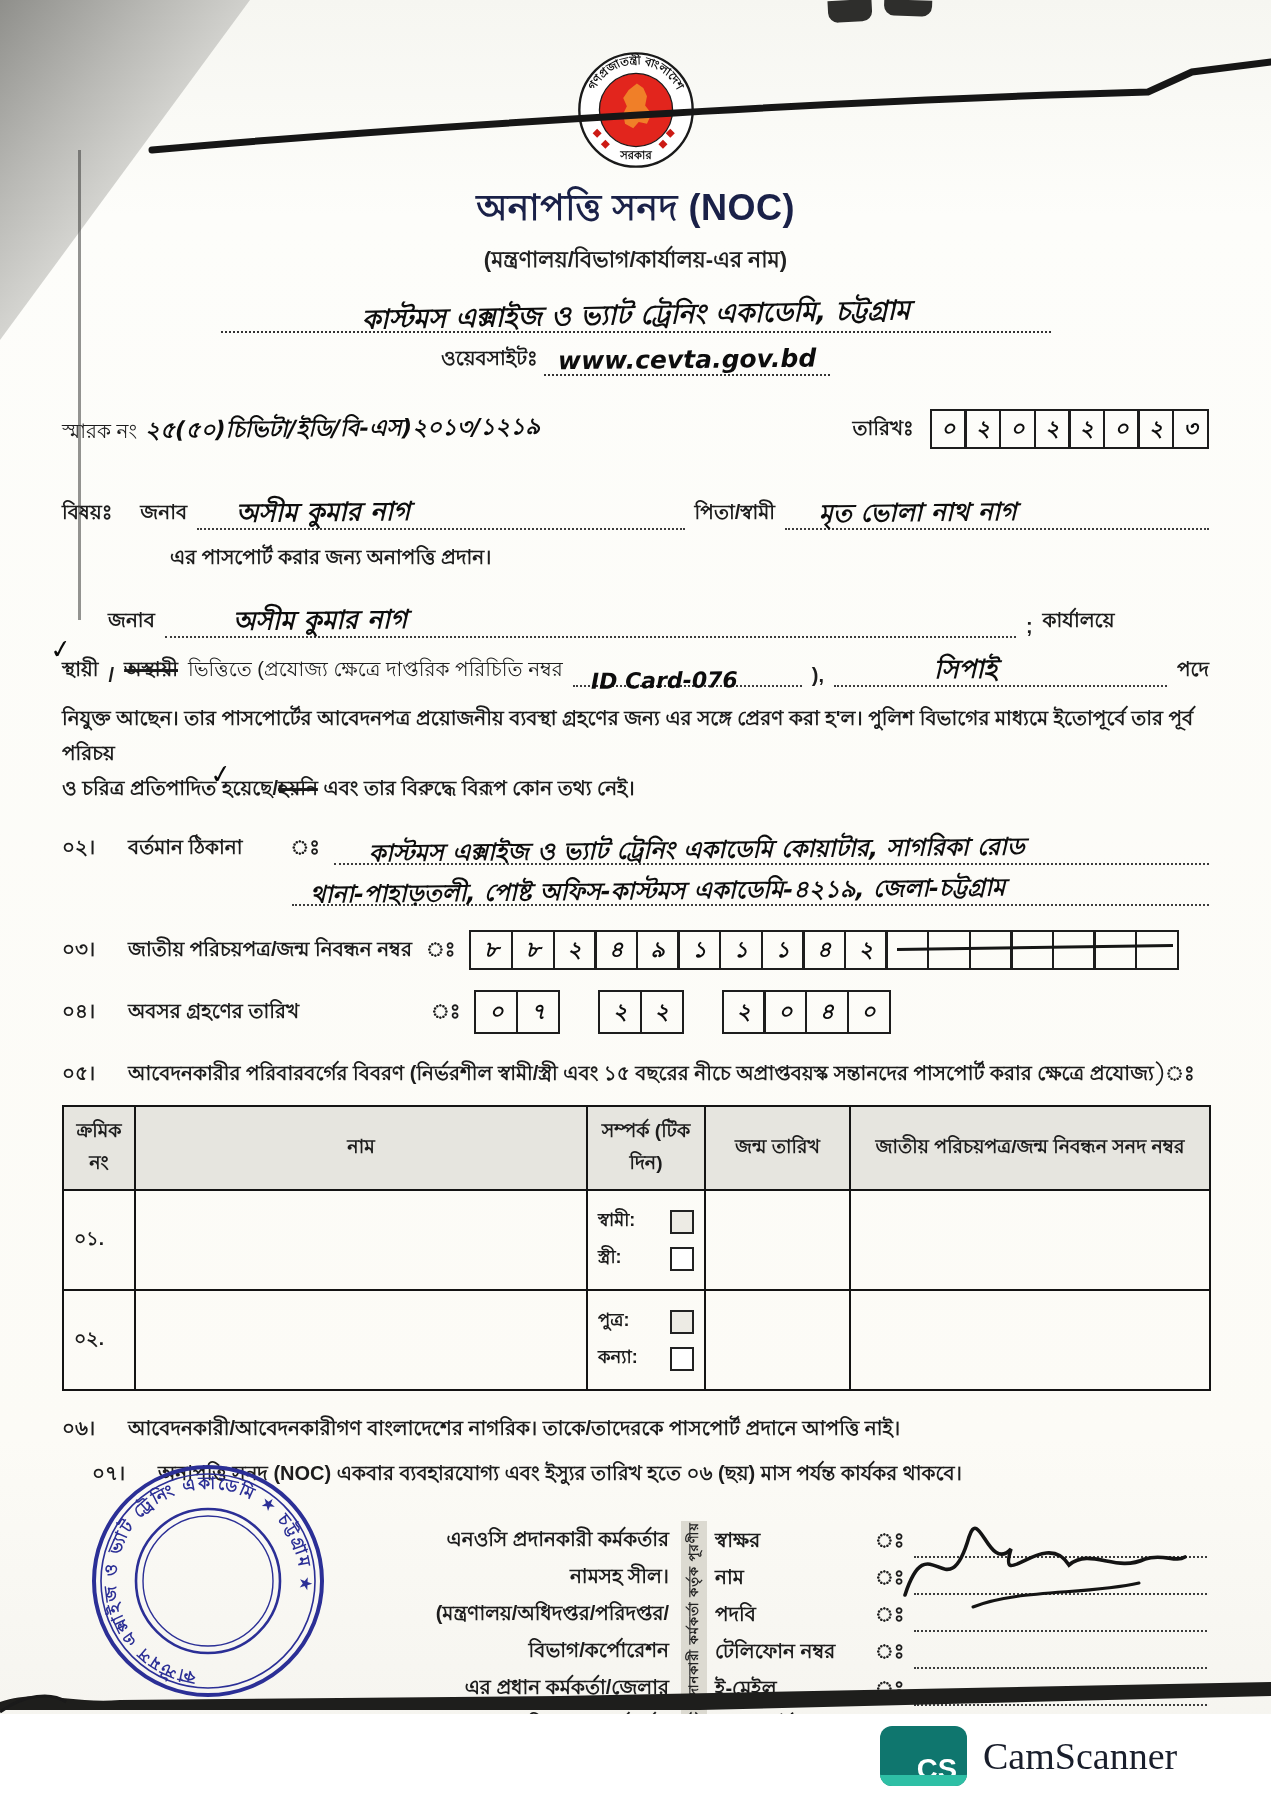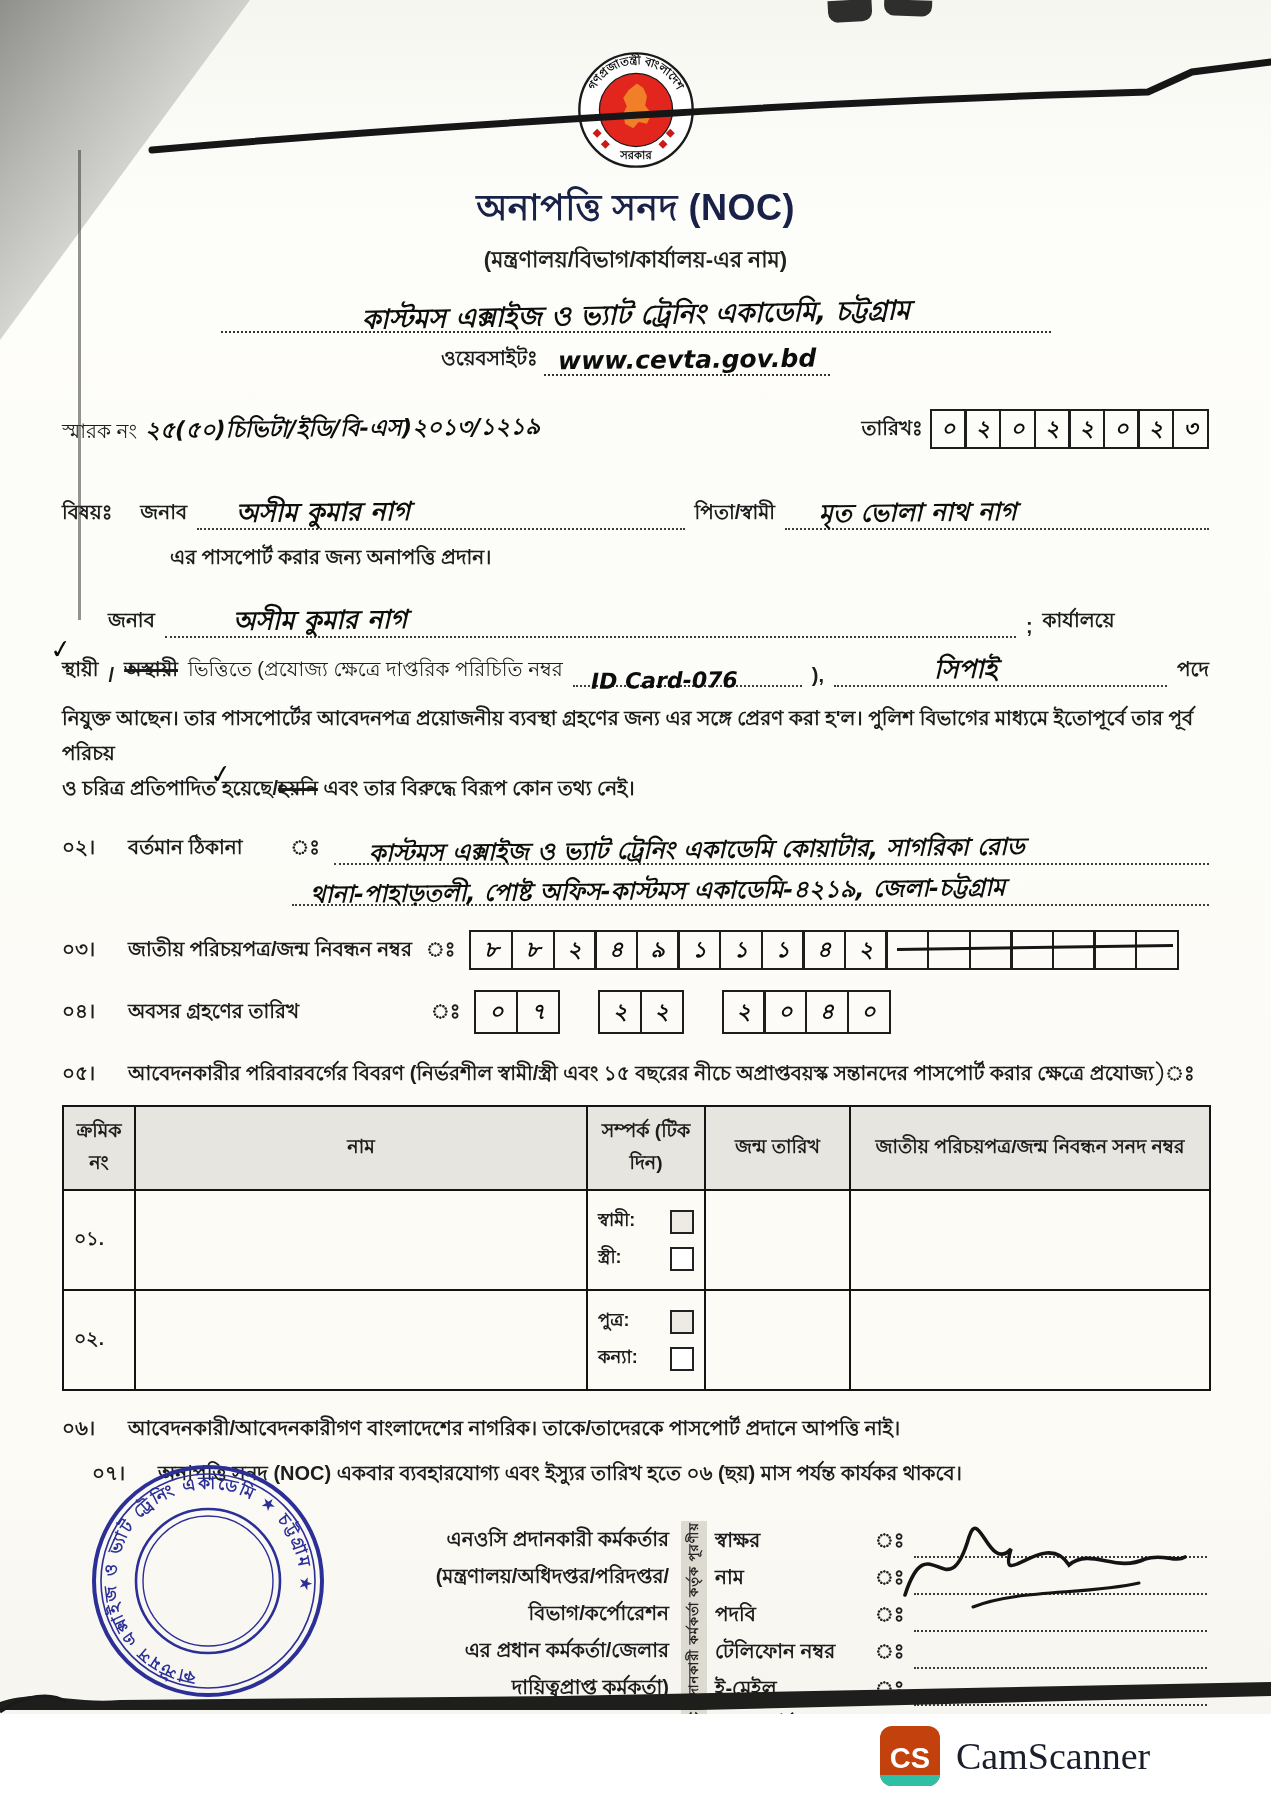--- a/index.html
+++ b/index.html
@@ -87,22 +87,22 @@
   .stamp-text .o1{font-size:17px;font-weight:700;margin-top:6px;}
   .stamp-text .o2{font-size:17px;font-weight:700;margin-top:2px;}
   .round-stamp{position:absolute;left:20px;top:-66px;z-index:2;}
 
   
   .recipient{margin-top:10px;font-size:21px;font-weight:700;line-height:34px;}
 
   
   .cs-strip{position:absolute;left:0;bottom:0;width:1271px;height:84px;background:#ffffff;z-index:4;
     display:flex;align-items:center;}
-  .cs-logo{margin-left:880px;width:60px;height:60px;border-radius:12px;background:#c2410c;position:relative;
-    display:flex;align-items:center;justify-content:center;overflow:hidden;flex:none;}
+  .cs-logo{margin-left:880px;width:60px;height:60px;border-radius:12px;background:#0f766e;position:relative;
+    display:flex;align-items:flex-end;justify-content:center;overflow:hidden;flex:none;padding-left:27px;}
   .cs-logo .cs-txt{color:#fff;font-weight:800;font-size:29px;margin-top:5px;font-family:"Liberation Sans",sans-serif;}
   .cs-logo .cs-bar{position:absolute;bottom:0;left:0;right:0;height:11px;background:#2ebfa5;}
   .cs-name{margin-left:16px;font-family:"Liberation Serif","DejaVu Serif",serif;font-size:38px;color:#191e2b;}
 </style>
 </head>
 <body>
 
 <div class="page">
 
   <div class="corner-tl"></div>
@@ -144,21 +144,21 @@
     <div class="webline">
       <span class="b">ওয়েবসাইটঃ</span>
       <span class="wv"><span class="hw">www.cevta.gov.bd</span></span>
     </div>
 
     <div class="memoline">
       <div class="memoleft">
         <span>স্মারক নং</span>
         <span class="hw">২৫(৫০)চিভিটা/ইডি/বি-এস)২০১৩/১২১৯</span>
       </div>
-      <div style="display:flex;align-items:center;gap:7px;justify-content:space-between;">
+      <div style="display:flex;align-items:center;gap:16px;justify-content:space-between;">
         <span class="b">তারিখঃ</span>
         <span class="boxes">
           <span class="cell">
               <span class="hw">০</span>
             </span>
           <span class="cell">
               <span class="hw">২</span>
             </span>
           <span class="cell">
               <span class="hw">০</span>
@@ -406,20 +406,21 @@
             <path id="ringPath" d="M 126,218 A 92,92 0 1 1 126.01,218"></path>
           </defs>
         <text font-size="17" font-weight="700" fill="#2b2f96" letter-spacing="2">
           <textPath href="#ringPath" startOffset="2%">কাস্টমস এক্সাইজ ও ভ্যাট ট্রেনিং একাডেমি ★ চট্টগ্রাম ★</textPath>
         </text>
       </svg>
 
       <div class="sig-flex">
         <div class="sig-left">
           <div>এনওসি প্রদানকারী কর্মকর্তার</div>
+          <div>নামসহ সীল।</div>
           <div>(মন্ত্রণালয়/অধিদপ্তর/পরিদপ্তর/</div>
           <div>বিভাগ/কর্পোরেশন</div>
           <div>এর প্রধান কর্মকর্তা/জেলার</div>
           <div>দায়িত্বপ্রাপ্ত কর্মকর্তা)</div>
         </div>
         <div class="sig-strip">
           <span>NOC প্রদানকারী কর্মকর্তা কর্তৃক পূরণীয়</span>
         </div>
         <div class="sig-rows">
           <div class="sig-row">

